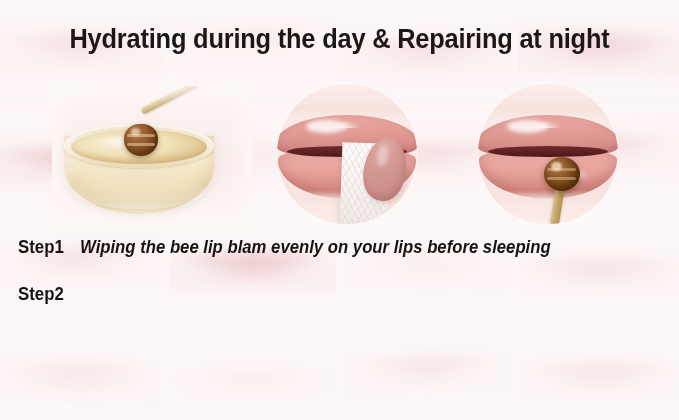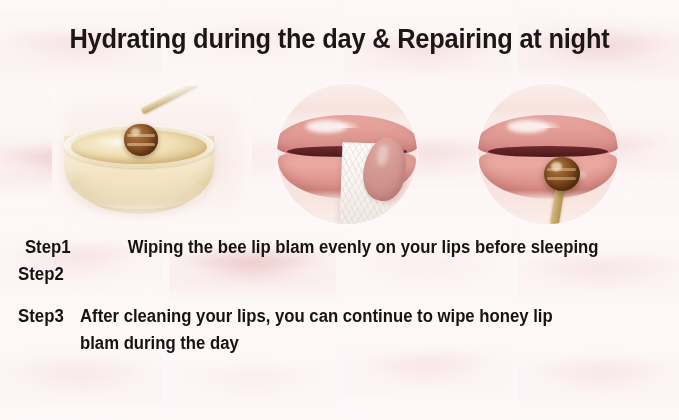--- a/index.html
+++ b/index.html
@@ -223,27 +223,27 @@
   }
 
   
   .steps{position:absolute;left:0;top:234px;width:679px;}
   .step-row{display:flex;align-items:flex-start;margin-bottom:4px;}
   .step-label{
     flex:0 0 auto;width:62px;margin-left:18px;
     font-size:17.5px;font-weight:bold;color:#181312;line-height:26px;
     transform:scaleX(.96);transform-origin:left center;
   }
-  .step-body{flex:1 1 auto;padding-right:6px;}
+  .step-body{flex:1 1 auto;padding-right:6px;font-style:italic;}
   .step-line{
     font-size:17.5px;color:#181312;line-height:27px;font-weight:bold;
     transform:scaleX(.955);transform-origin:left center;
     white-space:nowrap;
   }
-  .step-1{margin-bottom:0;text-align:center;}
+  .step-1{margin-bottom:20px;}
   .step-2{margin-bottom:16px;align-items:center;}
 </style>
 </head>
 <body>
 
 <div id="poster">
 
   <div class="bg-layer">
     <div class="bg-grid">
       <div class="bg-tile v1 pale"></div>
@@ -328,23 +328,16 @@
       <div class="step-label">Step1</div>
       <div class="step-body">
         <div class="step-line">Wiping the bee lip blam evenly on your lips before sleeping</div>
       </div>
     </div>
 
     <div class="step-row step-2">
       <div class="step-label">Step2</div>
     </div>
 
-    <div class="step-row step-3">
-      <div class="step-label">Step3</div>
-      <div class="step-body">
-        <div class="step-line">After cleaning your lips, you can continue to wipe honey lip</div>
-        <div class="step-line">blam during the day</div>
-      </div>
-    </div>
 
   </div>
 
 </div>
 
 </body></html>

